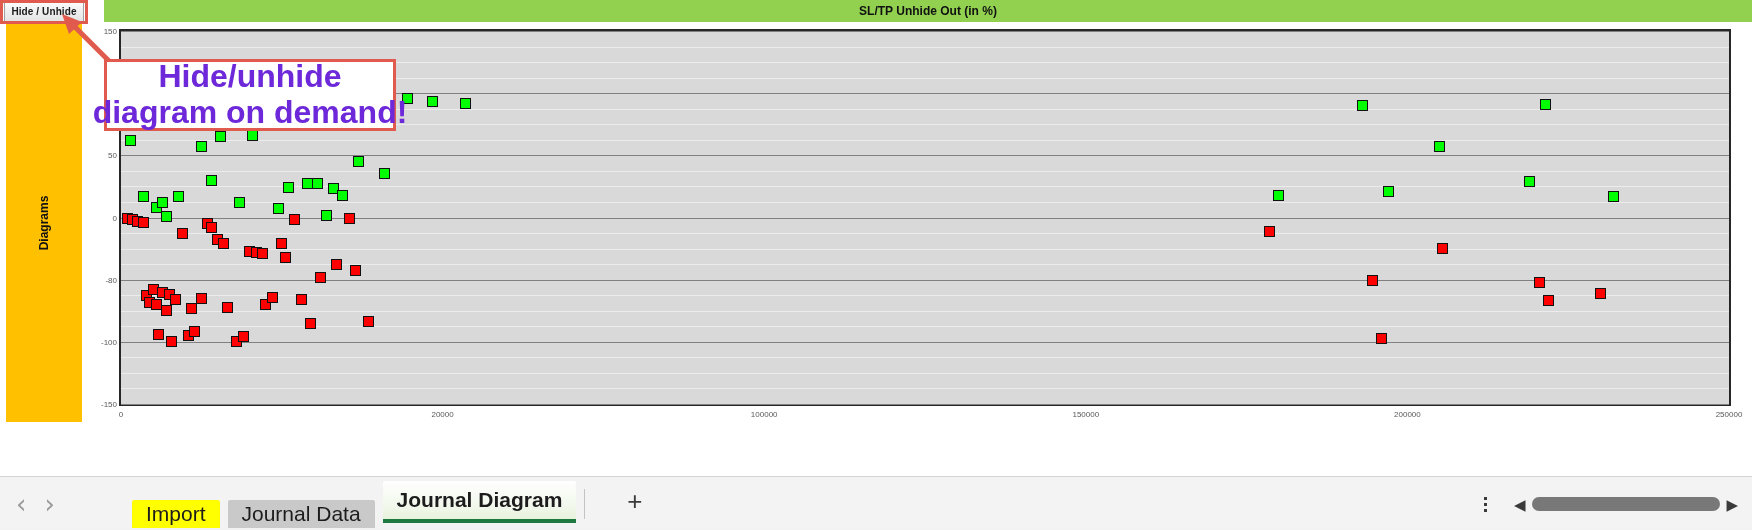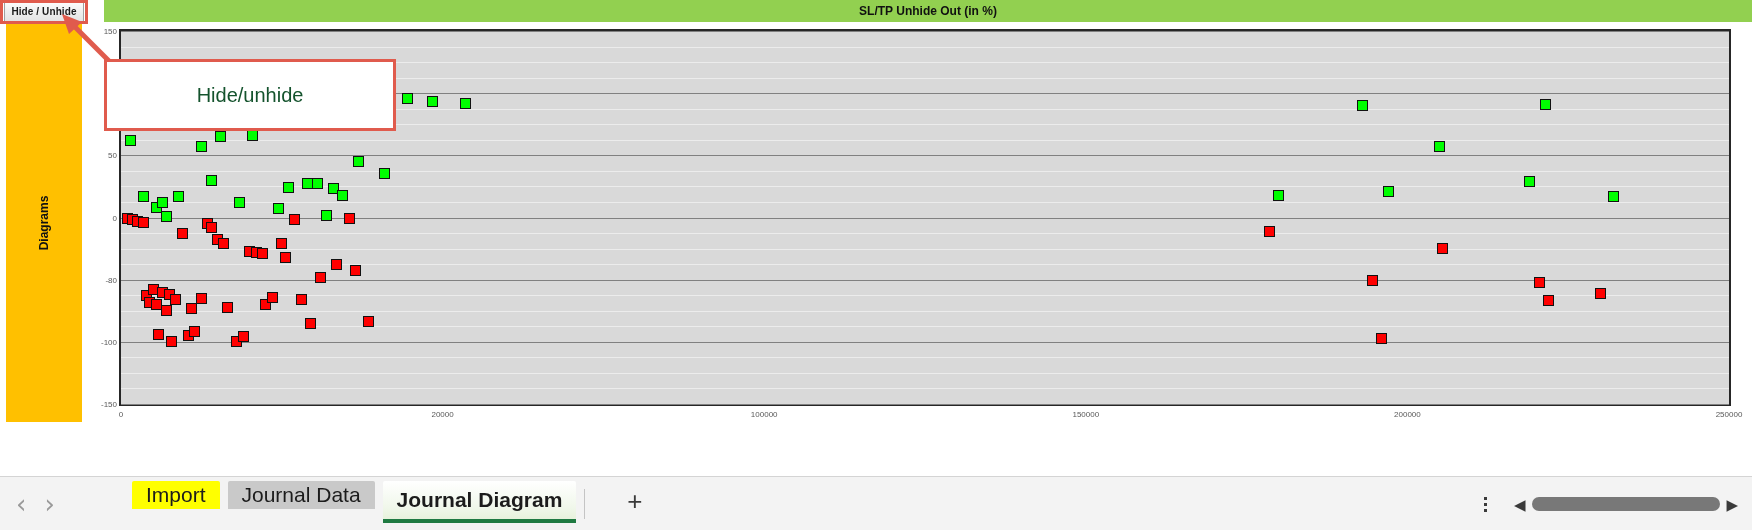--- a/index.html
+++ b/index.html
@@ -142,24 +142,25 @@
     background: #ffffff;
     border: 3px solid #e05b4d;
     box-sizing: border-box;
     display: flex;
     flex-direction: column;
     align-items: center;
     justify-content: center;
     z-index: 20;
   }
   .callout-line {
-    font-size: 20px;
-    color: #14532d;
+    font-size: 32px;
+    color: #6d28d9;
     line-height: 1.12;
     white-space: nowrap;
+    font-weight: bold;
   }
   .callout-arrow {
     position: absolute;
     left: 60px; top: 14px;
     width: 60px; height: 58px;
     z-index: 19;
     pointer-events: none;
   }
 
   
@@ -199,21 +200,21 @@
     height: 28px;
     padding: 0 14px;
     display: flex;
     align-items: center;
     justify-content: center;
     font-size: 21px;
     color: #1c1c1c;
     cursor: pointer;
     border-radius: 2px 2px 0 0;
     box-sizing: border-box;
-    margin-top: 1px;
+    margin-top: 20px;
   }
   .tab.yellow { background: #ffff00; }
   .tab.grey { background: #c9c9c9; }
   .tab.active {
     background: linear-gradient(180deg,#ffffff 0%, #f0f7ea 70%, #e7f2dc 100%);
     border-bottom: 4px solid #1f7a42;
     font-weight: bold;
     margin-top: 1px;
     height: 42px;
   }
@@ -440,20 +441,21 @@
         <div class="pt" title="Negative (red) (196000, -97)" style="left: 1260.67px; top: 307.103px; background: rgb(255, 0, 0);"></div>
       </div>
   </div>
 
   <svg class="callout-arrow" viewBox="0 0 60 58">
     <path d="M58 56 L14 12" stroke="#e05b4d" stroke-width="5" fill="none"></path>
     <path d="M2 0 L22 8 L9 20 Z" fill="#e05b4d"></path>
   </svg>
   <div class="callout">
     <span class="callout-line">Hide/unhide</span>
+    <span class="callout-line">diagram on demand!</span>
   </div>
 
   <div class="tabstrip">
     <div class="nav-arrows">
       <span class="nav-arrow">‹</span>
       <span class="nav-arrow">›</span>
     </div>
 
     <div class="tabs" id="tabs">
         <div class="tab yellow">Import</div>

